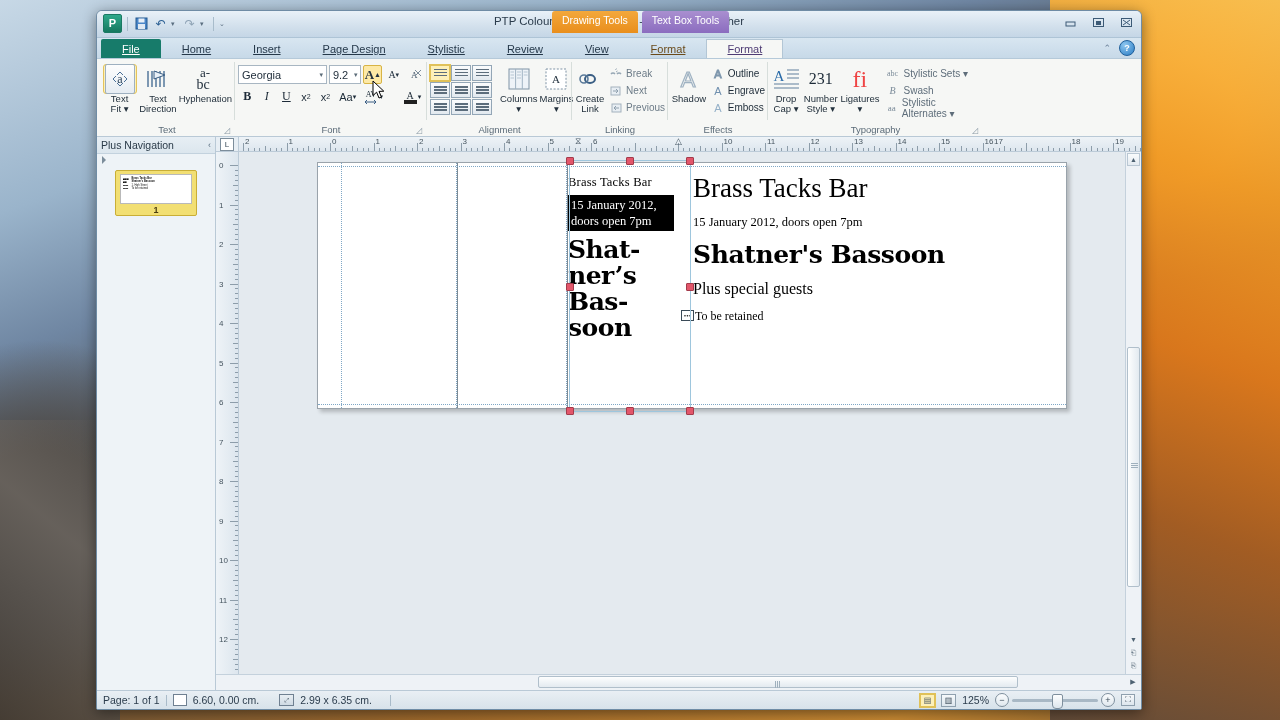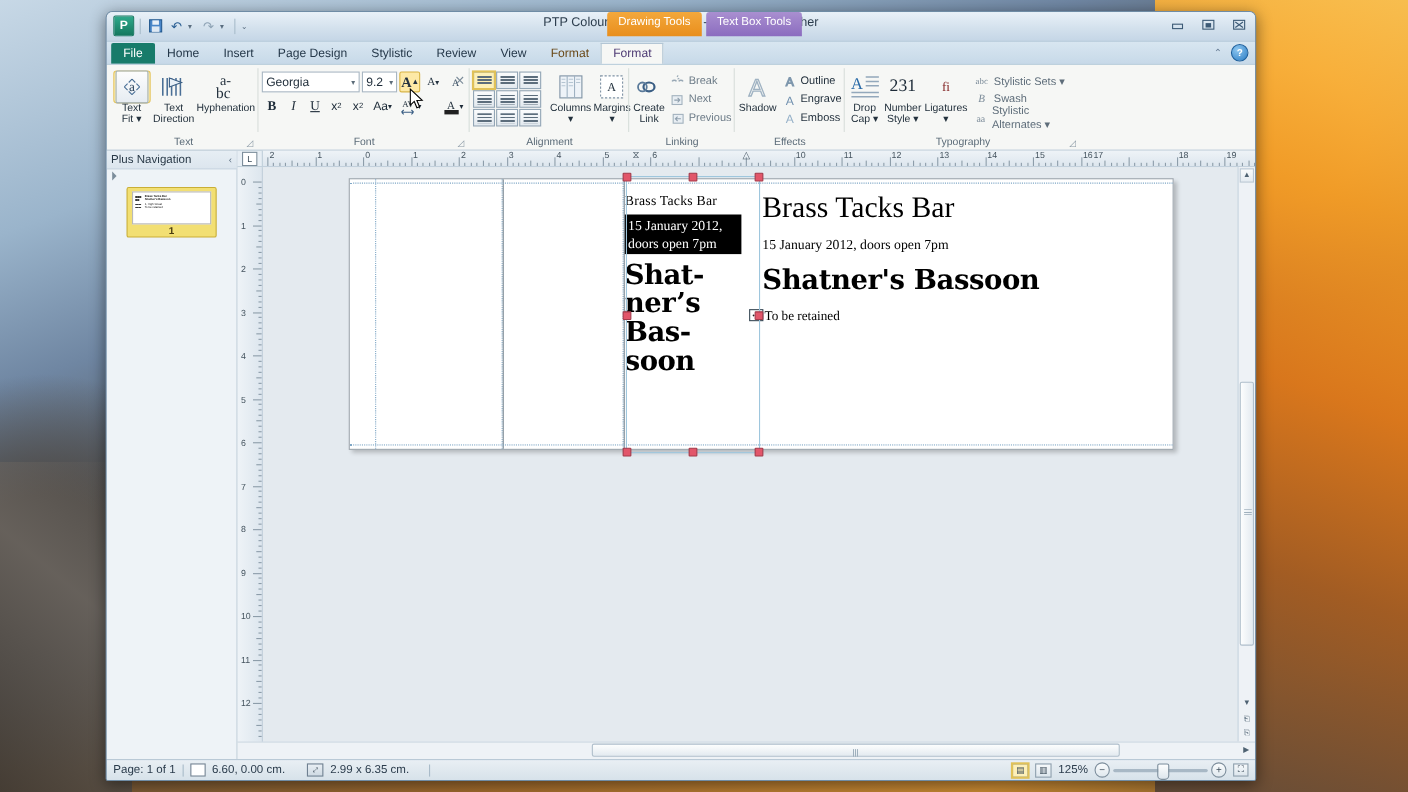--- a/index.html
+++ b/index.html
@@ -74,22 +74,22 @@
   .ctx.textbox{background:linear-gradient(#a98fd0,#8b6cbf);}
 
   
   .tabrow{
     height:20px;flex:0 0 20px;position:relative;
     background:linear-gradient(#d8e6f1,#c7d9e8);
     border-bottom:1px solid #b5c9d9;
     display:flex;align-items:flex-end;padding-left:4px;
   }
   .tab{
-    height:19px;line-height:19px;padding:0 10px;font-size:11px;color:#25384a;
-    border:1px solid transparent;border-bottom:none;box-sizing:border-box;
+    height:19px;line-height:19px;padding:0 20px;font-size:11px;color:#25384a;
+    border:1px solid transparent;border-bottom:none;box-sizing:border-box;text-decoration:underline;
   }
   .tab.file{background:#177b6a;color:#fff;border-radius:2px 2px 0 0;}
   .tab.sel{background:#f6f7f5;border-color:#b3c6d5;color:#20303f;}
   .tab.ctxtab{color:#6a4a1a;}
   .tab.ctxtab.purple{color:#4e3b74;}
   .tabrow .helpzone{position:absolute;right:6px;bottom:2px;display:flex;gap:8px;align-items:center;}
   .helpzone .arrow{color:#6b8199;font-size:9px;}
   .helpzone .qmark{
     width:14px;height:14px;border-radius:50%;
     background:radial-gradient(circle at 35% 30%,#8ec7f0,#2a7cc4);
@@ -609,21 +609,21 @@
         </div>
         <div class="bigbtn" style="width:40px">
           <div class="gl">
               <span style="font-family:'Liberation Serif',serif;font-size:16px;color:#1d2b38">231</span>
             </div>
           <span>Number</span>
           <span>Style ▾</span>
         </div>
         <div class="bigbtn" style="width:44px">
           <div class="gl">
-              <span style="font-family:'Liberation Serif',serif;font-size:12px;color:#7f1d1d">fi</span>
+              <span style="font-family:'Liberation Serif',serif;font-size:24px;color:#ef4444">fi</span>
             </div>
           <span>Ligatures</span>
           <span>▾</span>
         </div>
         <div style="padding-top:3px;margin-left:4px">
           <div class="typorow">
             <span class="smicon">
                 <span style="font-family:'Liberation Serif',serif;font-size:8px;color:#7b8b99">abc</span>
               </span>
             <span>Stylistic Sets ▾</span>
@@ -1014,20 +1014,21 @@
             <div class="ticket-narrow">
               <div class="t1">Brass Tacks Bar</div>
               <div class="t2">15 January 2012, doors open 7pm</div>
               <div class="t3">Shat-<br>ner’s<br>Bas-<br>soon</div>
             </div>
 
             <div class="ticket-wide">
               <div class="w1">Brass Tacks Bar</div>
               <div class="w2">15 January 2012, doors open 7pm</div>
               <div class="w3">Shatner's Bassoon</div>
+              <div class="w4">Plus special guests</div>
               <div class="w6">
                 <span class="overflow-mark">•••</span>
                 <span>To be retained</span>
               </div>
             </div>
           </div>
 
           <div class="tbox-sel" style="left:330px;top:8px;width:120px;height:250px;">
             <div class="handle" style="left:-4px;top:-4px"></div>
             <div class="handle" style="left:56px;top:-4px"></div>

